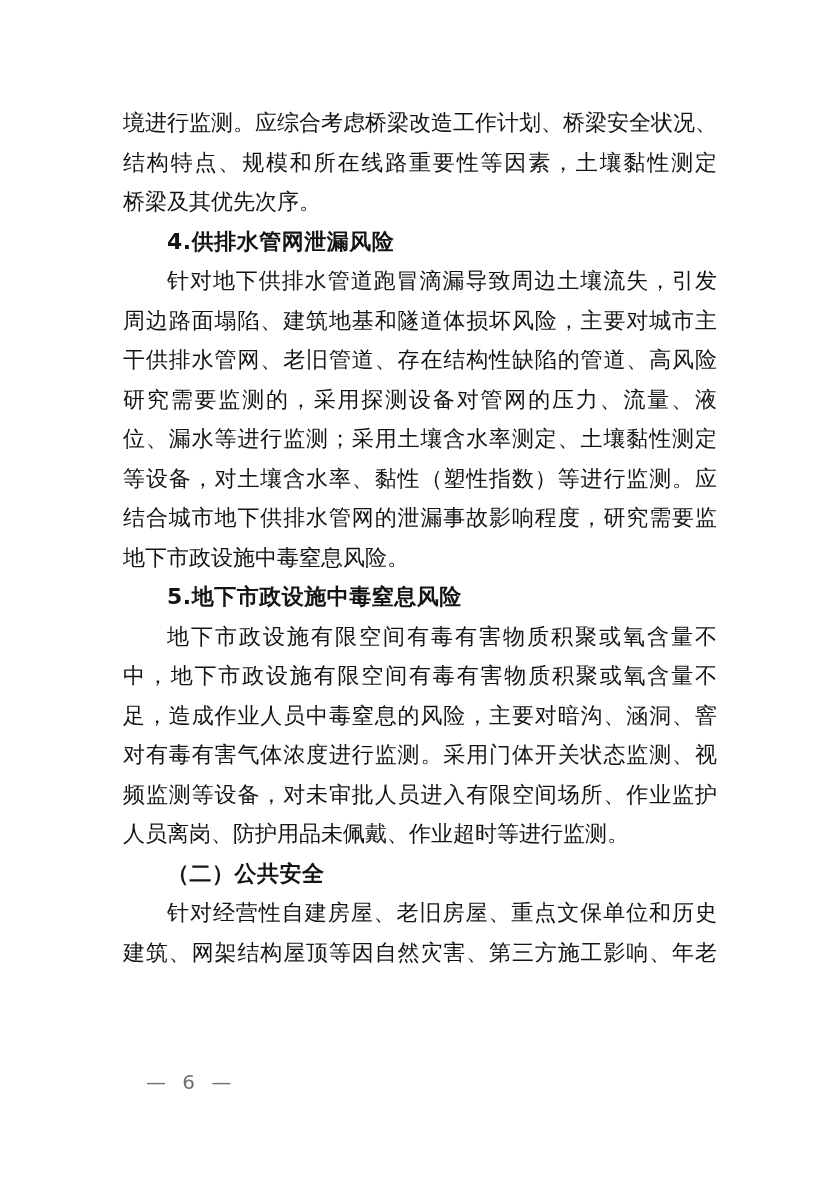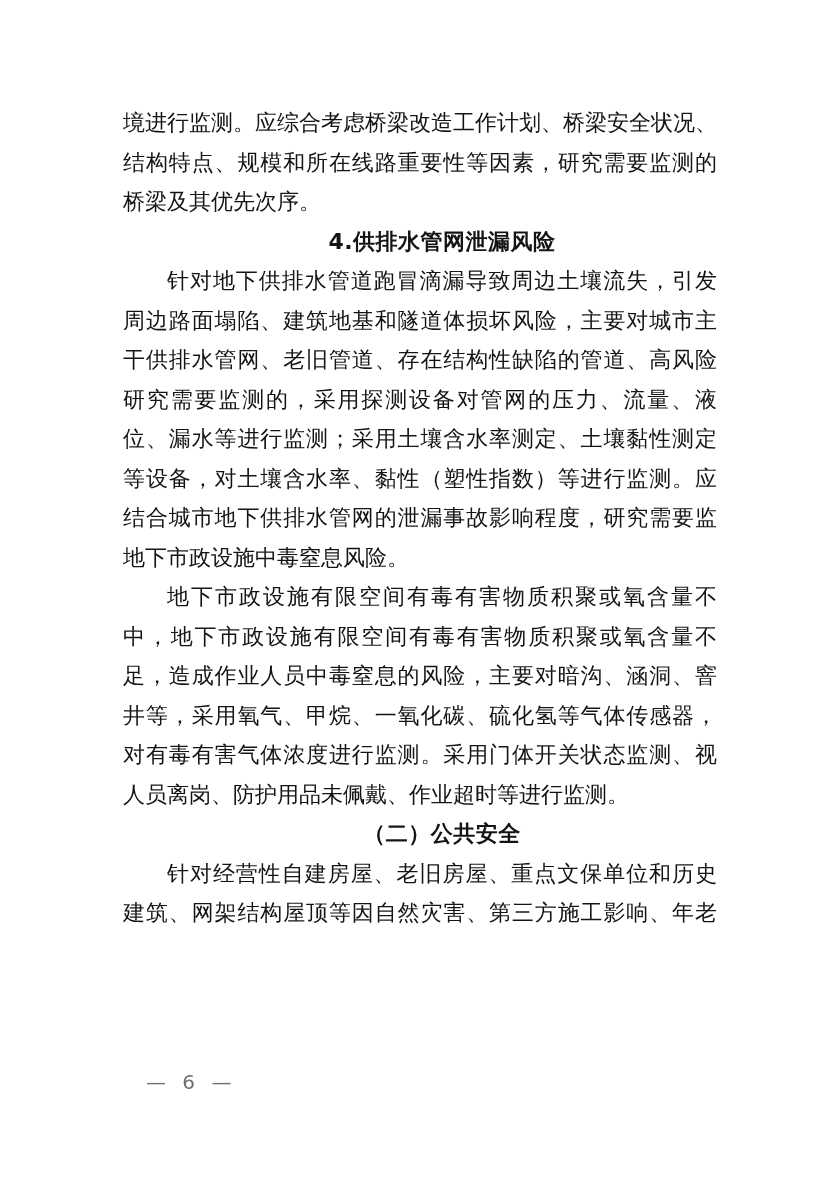--- a/index.html
+++ b/index.html
@@ -37,55 +37,56 @@
   .line.final {
     text-align: right;
     text-align-last: left;
   }
   .line.indent {
     text-indent: 2em;
   }
   .heading {
     font-weight: 700;
     padding-left: 2em;
-    text-align: center;
+    text-align: left;
     letter-spacing: 0.5px;
   }
   .footer {
     position: absolute;
     left: 146px;
     top: 1068px;
     font-size: 20px;
     line-height: 28px;
     color: #6f6f6f;
     letter-spacing: 2px;
     word-spacing: 6px;
   }
 </style>
 </head>
 <body>
 
 <div class="page">
   <div class="body-text">
       <div class="line">境进行监测。应综合考虑桥梁改造工作计划、桥梁安全状况、</div>
-      <div class="line">结构特点、规模和所在线路重要性等因素，研究需要监测的</div>
+      <div class="line">结构特点、规模和所在线路重要性等因素，土壤黏性测定</div>
       <div class="line final">桥梁及其优先次序。</div>
       <div class="heading">4.供排水管网泄漏风险</div>
       <div class="line indent">针对地下供排水管道跑冒滴漏导致周边土壤流失，引发</div>
       <div class="line">周边路面塌陷、建筑地基和隧道体损坏风险，主要对城市主</div>
       <div class="line">干供排水管网、老旧管道、存在结构性缺陷的管道、高风险</div>
       <div class="line">研究需要监测的，采用探测设备对管网的压力、流量、液</div>
       <div class="line">位、漏水等进行监测；采用土壤含水率测定、土壤黏性测定</div>
       <div class="line">等设备，对土壤含水率、黏性（塑性指数）等进行监测。应</div>
       <div class="line">结合城市地下供排水管网的泄漏事故影响程度，研究需要监</div>
       <div class="line final">地下市政设施中毒窒息风险。</div>
+      <div class="heading">5.地下市政设施中毒窒息风险</div>
       <div class="line indent">地下市政设施有限空间有毒有害物质积聚或氧含量不</div>
       <div class="line">中，地下市政设施有限空间有毒有害物质积聚或氧含量不</div>
       <div class="line">足，造成作业人员中毒窒息的风险，主要对暗沟、涵洞、窨</div>
-      <div class="line">井等，采用氧气、甲烷、一氧化碳、硫化氢等气体传感器，</div>
       <div class="line">对有毒有害气体浓度进行监测。采用门体开关状态监测、视</div>
+      <div class="line">频监测等设备，对未审批人员进入有限空间场所、作业监护</div>
       <div class="line final">人员离岗、防护用品未佩戴、作业超时等进行监测。</div>
       <div class="heading">（二）公共安全</div>
       <div class="line indent">针对经营性自建房屋、老旧房屋、重点文保单位和历史</div>
       <div class="line">建筑、网架结构屋顶等因自然灾害、第三方施工影响、年老</div>
     </div>
   <div class="footer">— 6 —</div>
 </div>
 
 </body></html>

